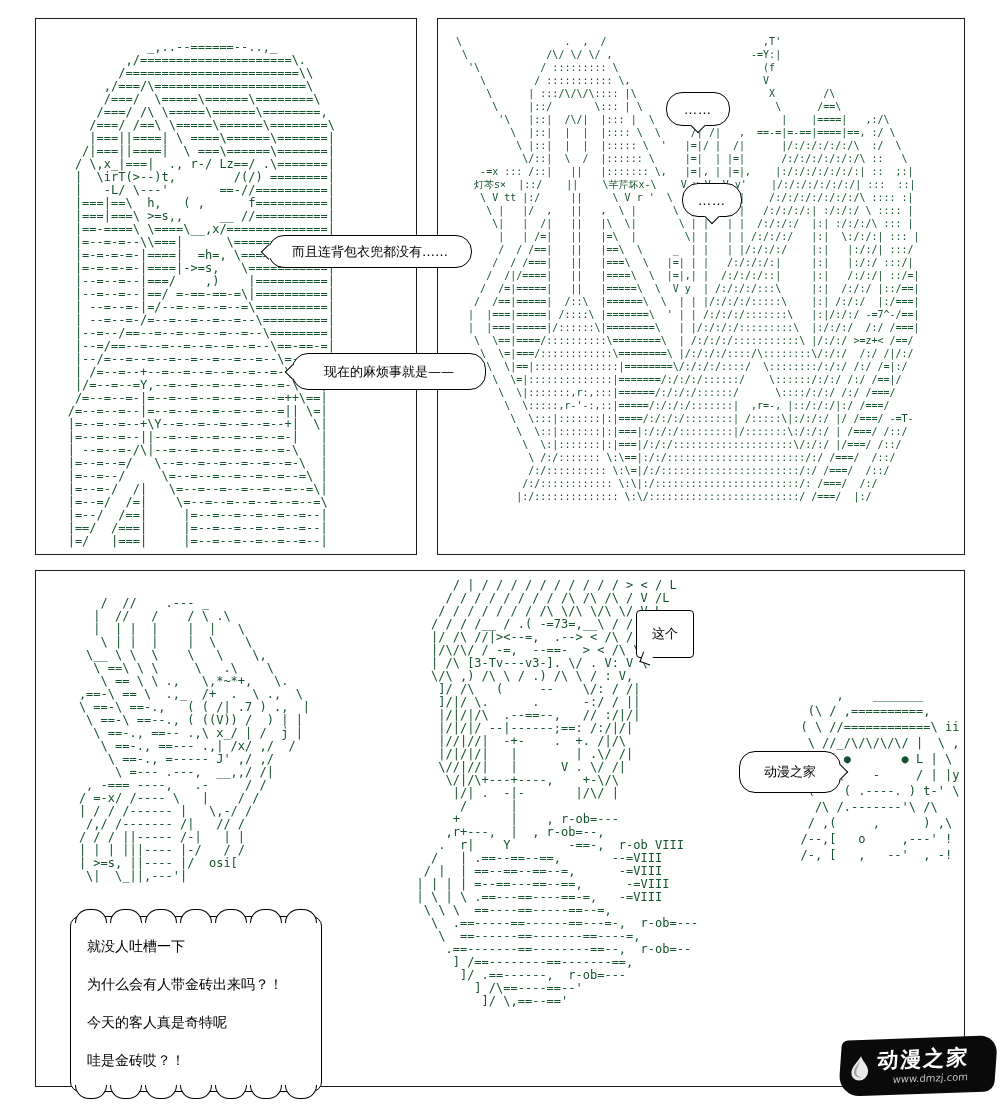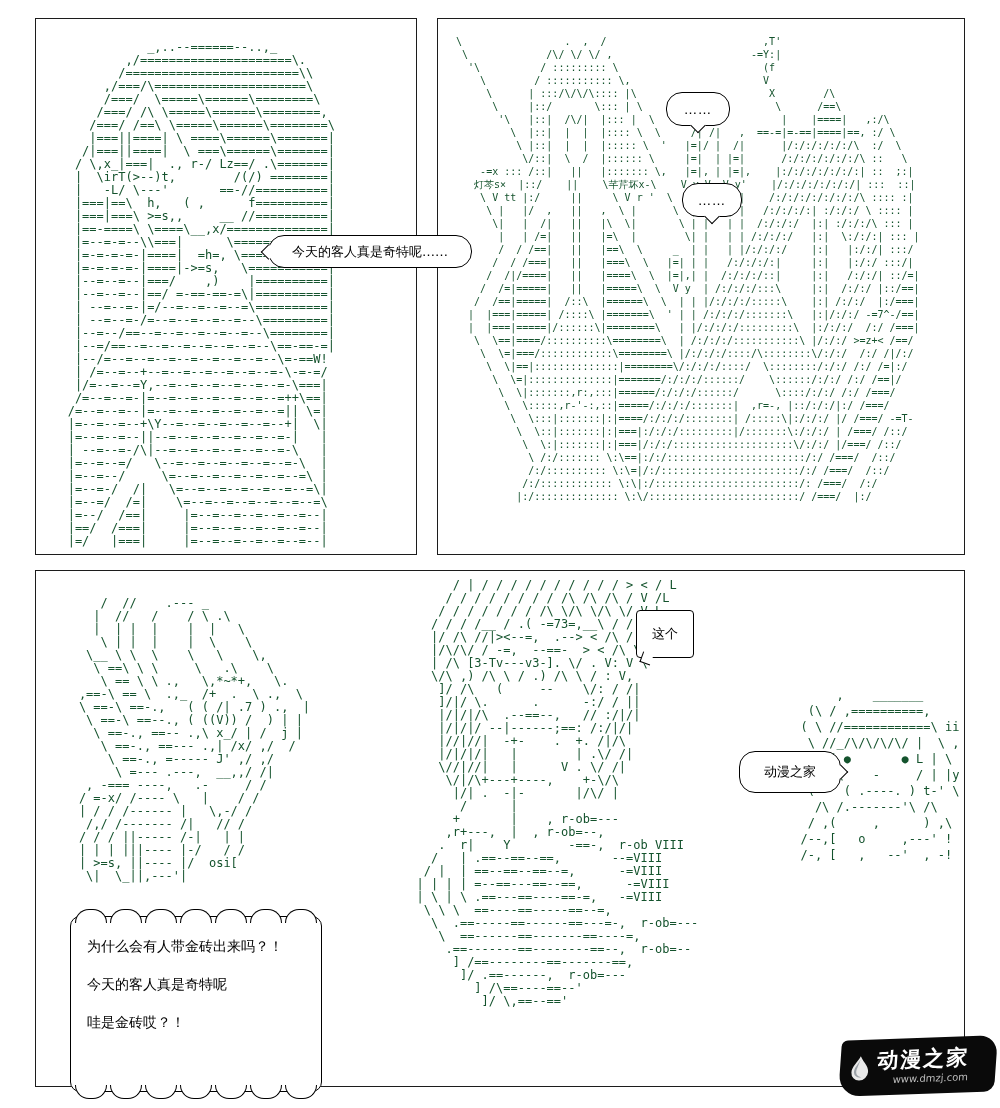--- a/index.html
+++ b/index.html
@@ -206,23 +206,27 @@
   | \ |\    -     / | |y
    ( -' ( .----. ) t-' \
     /\ /.-------'\ /\
    / ,(     ,      ) ,\
   /--,[   o     ,---' !
   /-, [   ,   --'  , -!</pre>
   </div>
 
   <div class="bubble" id="b1">
     <span class="tail tail-left"></span>
-    <span>今天的客人真是奇特呢……</span>
-  </div>
-
+    <span>而且连背包衣兜都没有……</span>
+  </div>
+
+  <div class="bubble" id="b2">
+    <span class="tail tail-left"></span>
+    <span>现在的麻烦事就是——</span>
+  </div>
 
   <div class="bubble" id="d1">
     <span class="tail tail-bottom"></span>
     <span>……</span>
   </div>
 
   <div class="bubble" id="d2">
     <span class="tail tail-bottom"></span>
     <span>……</span>
   </div>
@@ -231,20 +235,21 @@
     <span class="tail tail-bottom-left"></span>
     <span>这个</span>
   </div>
 
   <div class="bubble" id="b4">
     <span class="tail tail-right"></span>
     <span>动漫之家</span>
   </div>
 
   <div id="dlg">
+    <div class="dlg-line">就没人吐槽一下</div>
     <div class="dlg-line">为什么会有人带金砖出来吗？！</div>
     <div class="dlg-line">今天的客人真是奇特呢</div>
     <div class="dlg-line">哇是金砖哎？！</div>
   <span class="bump top" style="left: 4px;"></span>
       <span class="bump bottom" style="left: 4px;"></span>
       <span class="bump top" style="left: 39px;"></span>
       <span class="bump bottom" style="left: 39px;"></span>
       <span class="bump top" style="left: 74px;"></span>
       <span class="bump bottom" style="left: 74px;"></span>
       <span class="bump top" style="left: 109px;"></span>

